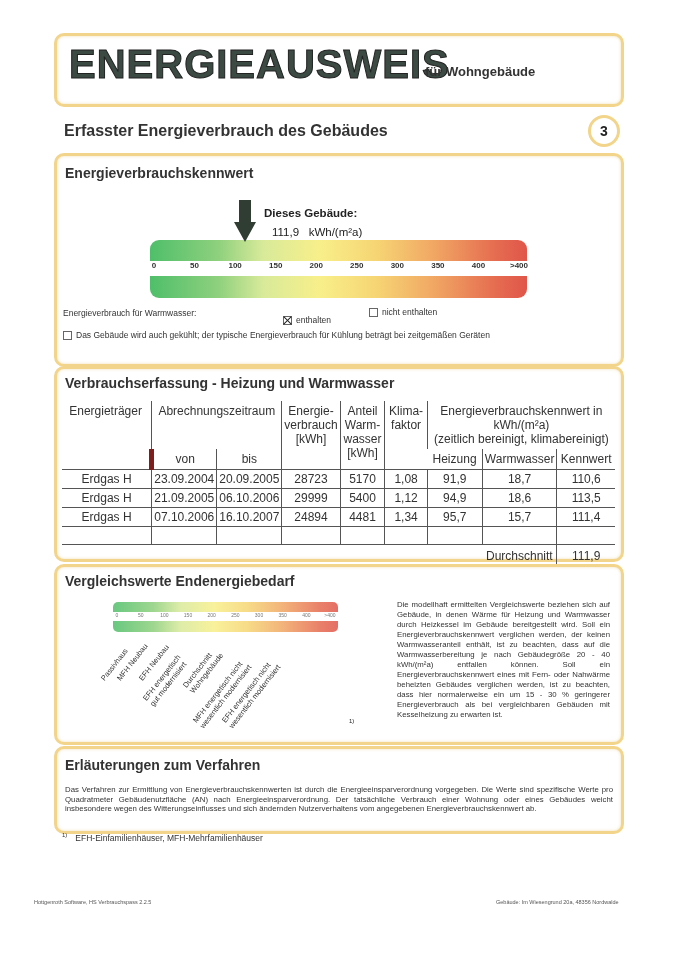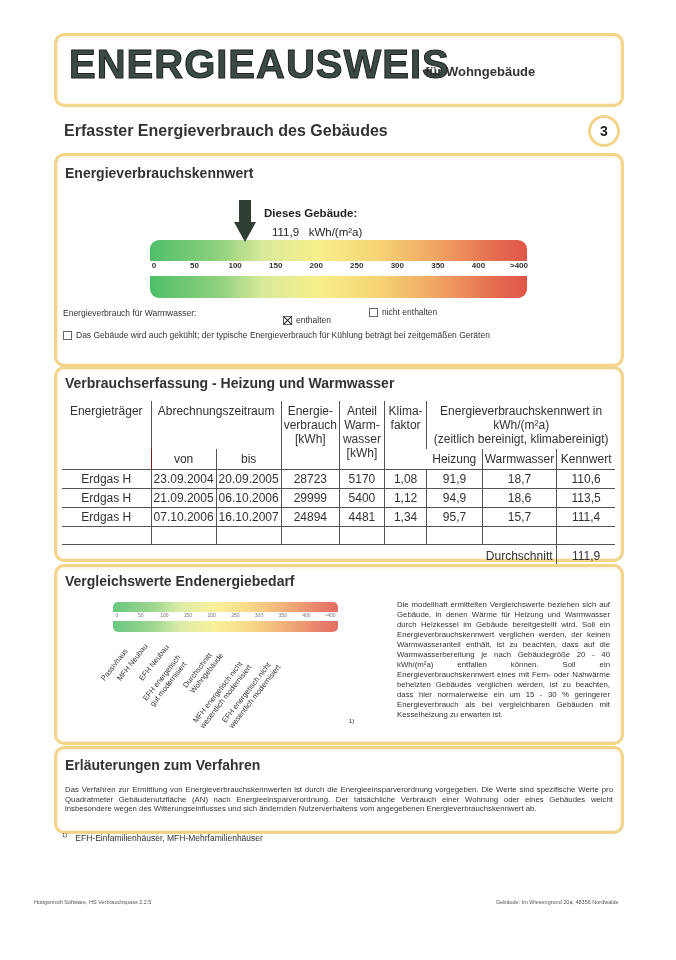--- a/index.html
+++ b/index.html
@@ -153,21 +153,21 @@
       <td colspan="2" style="height:30px;">Abrechnungszeitraum</td>
       <td rowspan="2">Energie- verbrauch [kWh]</td>
       <td rowspan="2">Anteil Warm- wasser [kWh]</td>
       <td rowspan="2">Klima- faktor</td>
       <td colspan="3">
             <div>Energieverbrauchskennwert in kWh/(m²a)</div>
             <div>(zeitlich bereinigt, klimabereinigt)</div>
           </td>
     </tr>
     <tr>
-      <td style="border-left:1px solid #7f1d1d; vertical-align:bottom;">von</td>
+      <td style="border-left:5px solid #7f1d1d; vertical-align:bottom;">von</td>
       <td style="vertical-align:bottom;">bis</td>
       <td style="border-left:none; vertical-align:bottom;">Heizung</td>
       <td style="vertical-align:bottom;">Warmwasser</td>
       <td style="vertical-align:bottom;">Kennwert</td>
     </tr>
     </tbody>
       <tbody id="rows">
         <tr class="data">
           <td>Erdgas H</td>
           <td>23.09.2004</td>

